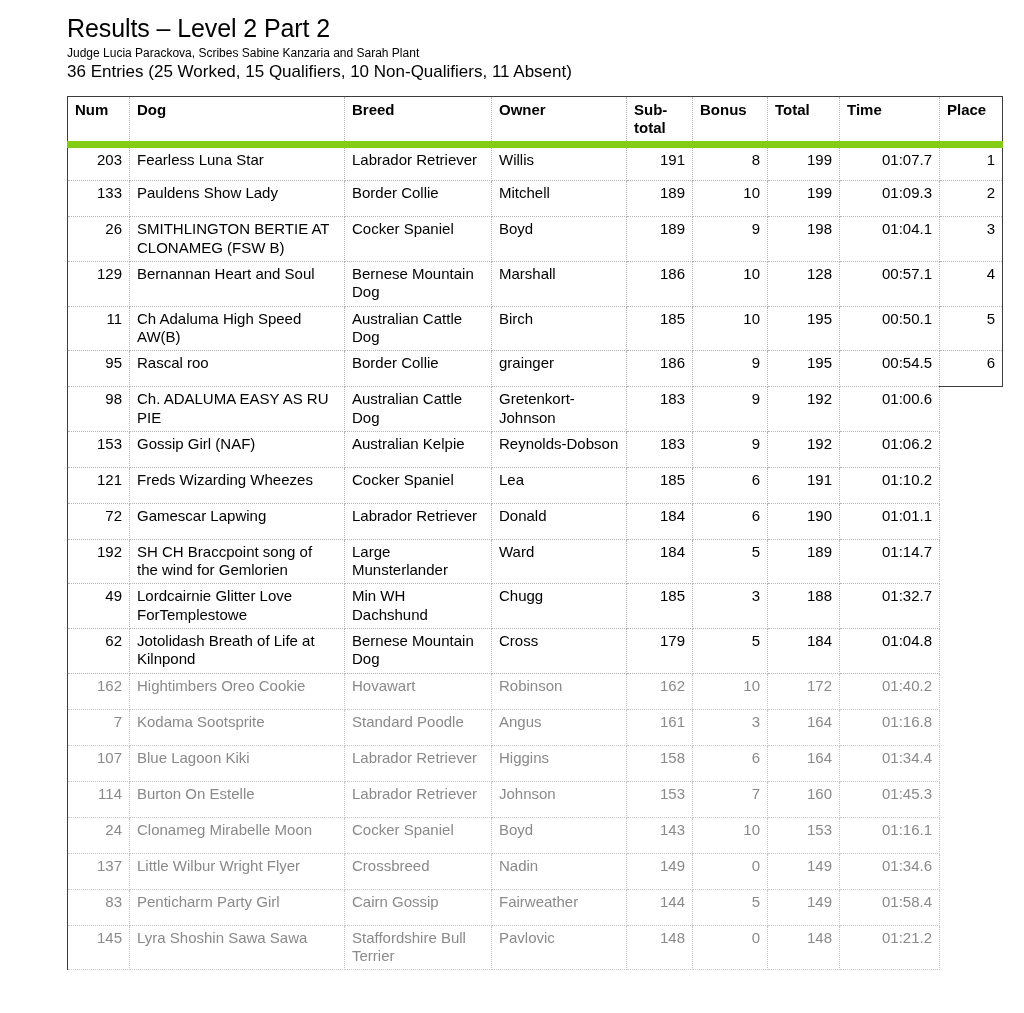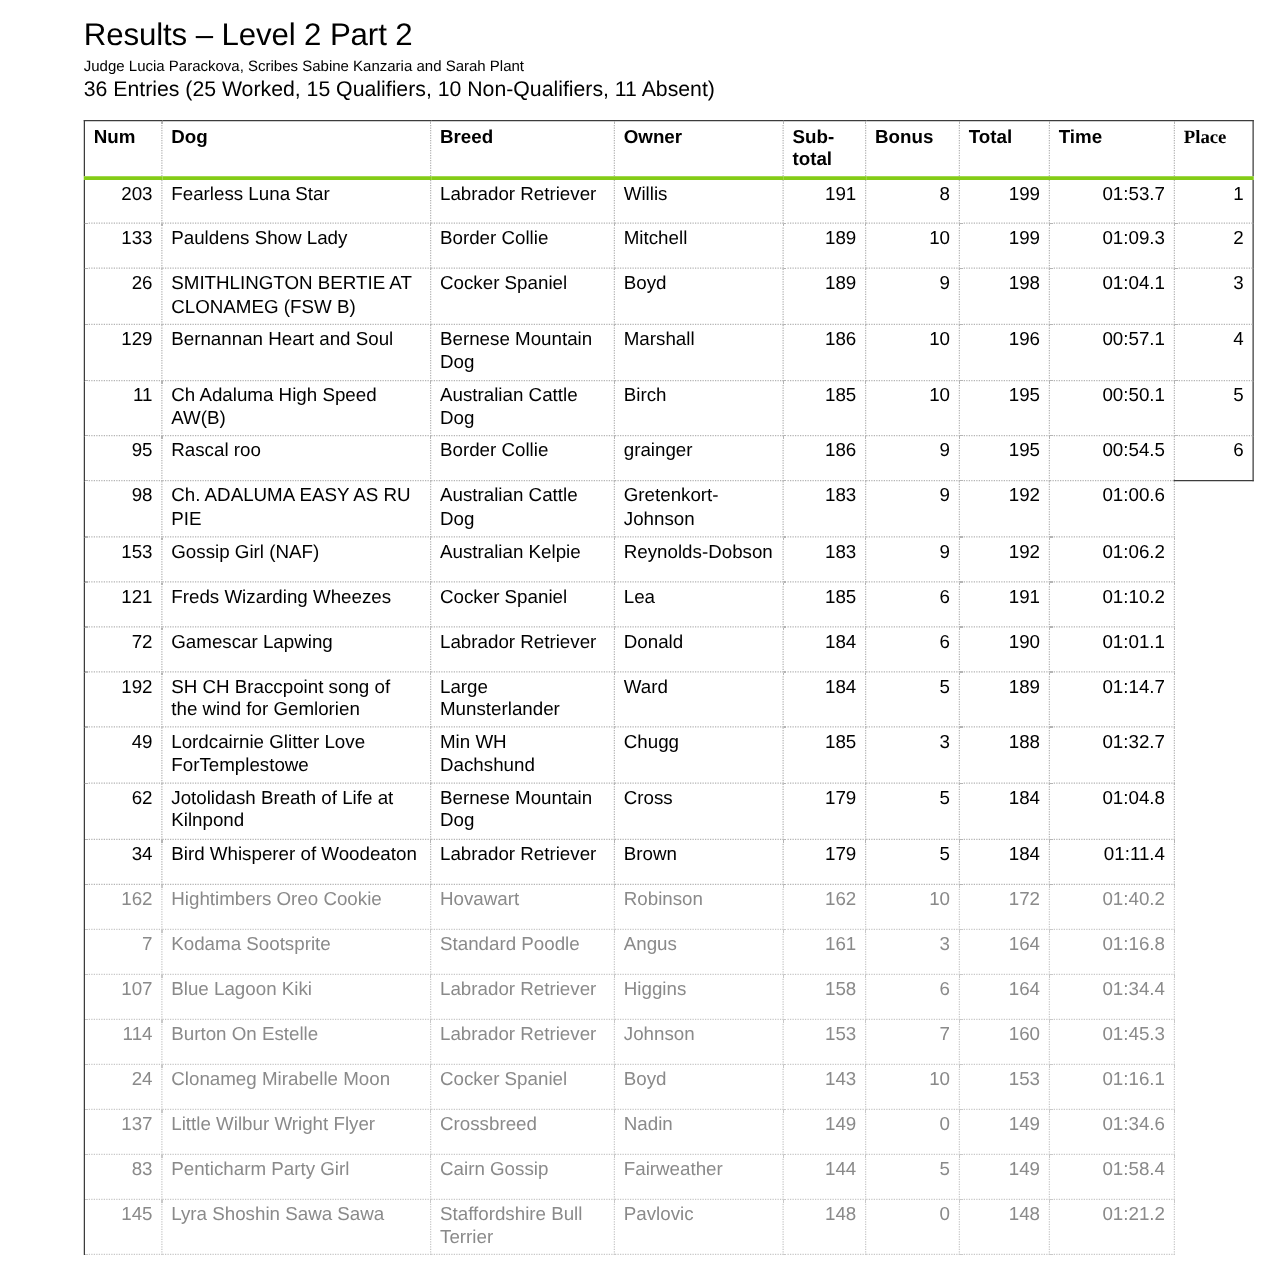--- a/index.html
+++ b/index.html
@@ -68,21 +68,21 @@
     border: 1px dotted #b4b4b4;
     padding: 3px 7px 4px 7px;
     vertical-align: top;
     line-height: 1.22;
     box-sizing: border-box;
   }
   table.results thead th {
     font-weight: bold;
     text-align: left;
     border-top: 1px solid #3c3c3c;
-    border-bottom: 3px solid #84cc16;
+    border-bottom: 7px solid #84cc16;
     height: 40px;
     padding-top: 4px;
   }
   table.results thead th.num,
   table.results thead th.sub,
   table.results thead th.bonus,
   table.results thead th.total {
     text-align: left;
   }
   table.results thead th.left-edge,
@@ -109,21 +109,20 @@
     border: 1px dotted #b4b4b4;
   }
   tr.placed td.place.last-place {
     border-bottom: 1px solid #3c3c3c;
   }
   tr.placed td.place.right-edge {
     border-right: 1px solid #3c3c3c;
   }
   thead th.place {
     border-right: 1px solid #3c3c3c;
-    font-family: Liberation Serif, serif;
   }
 
   
   tr.muted td { color: #8a8a8a; }
   tr.muted td { border-color: #c8c8c8; }
 </style>
 </head>
 <body>
 
 <div class="page">
@@ -160,21 +159,21 @@
       </thead>
       <tbody id="results-body">
           <tr class="placed">
             <td class="num left-edge">203</td>
             <td class="dog">Fearless Luna Star</td>
             <td class="breed">Labrador Retriever</td>
             <td class="owner">Willis</td>
             <td class="sub">191</td>
             <td class="bonus">8</td>
             <td class="total">199</td>
-            <td class="time edge-right">01:53.7</td>
+            <td class="time edge-right">01:07.7</td>
             <td class="place right-edge">1</td>
           </tr>
           <tr class="placed">
             <td class="num left-edge">133</td>
             <td class="dog">Pauldens Show Lady</td>
             <td class="breed">Border Collie</td>
             <td class="owner">Mitchell</td>
             <td class="sub">189</td>
             <td class="bonus">10</td>
             <td class="total">199</td>
@@ -192,21 +191,21 @@
             <td class="time edge-right">01:04.1</td>
             <td class="place right-edge">3</td>
           </tr>
           <tr class="placed">
             <td class="num left-edge">129</td>
             <td class="dog">Bernannan Heart and Soul</td>
             <td class="breed">Bernese Mountain Dog</td>
             <td class="owner">Marshall</td>
             <td class="sub">186</td>
             <td class="bonus">10</td>
-            <td class="total">196</td>
+            <td class="total">128</td>
             <td class="time edge-right">00:57.1</td>
             <td class="place right-edge">4</td>
           </tr>
           <tr class="placed">
             <td class="num left-edge">11</td>
             <td class="dog">Ch Adaluma High Speed AW(B)</td>
             <td class="breed">Australian Cattle Dog</td>
             <td class="owner">Birch</td>
             <td class="sub">185</td>
             <td class="bonus">10</td>
@@ -295,31 +294,20 @@
             <td class="num left-edge">62</td>
             <td class="dog">Jotolidash Breath of Life at Kilnpond</td>
             <td class="breed">Bernese Mountain Dog</td>
             <td class="owner">Cross</td>
             <td class="sub">179</td>
             <td class="bonus">5</td>
             <td class="total">184</td>
             <td class="time edge-right">01:04.8</td>
             <td class="place blank"></td>
           </tr>
-          <tr>
-            <td class="num left-edge">34</td>
-            <td class="dog">Bird Whisperer of Woodeaton</td>
-            <td class="breed">Labrador Retriever</td>
-            <td class="owner">Brown</td>
-            <td class="sub">179</td>
-            <td class="bonus">5</td>
-            <td class="total">184</td>
-            <td class="time edge-right">01:11.4</td>
-            <td class="place blank"></td>
-          </tr>
           <tr class="muted">
             <td class="num left-edge">162</td>
             <td class="dog">Hightimbers Oreo Cookie</td>
             <td class="breed">Hovawart</td>
             <td class="owner">Robinson</td>
             <td class="sub">162</td>
             <td class="bonus">10</td>
             <td class="total">172</td>
             <td class="time edge-right">01:40.2</td>
             <td class="place blank"></td>

